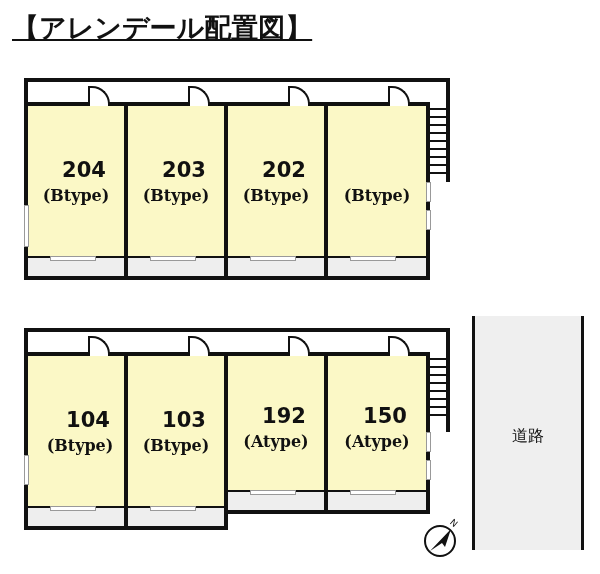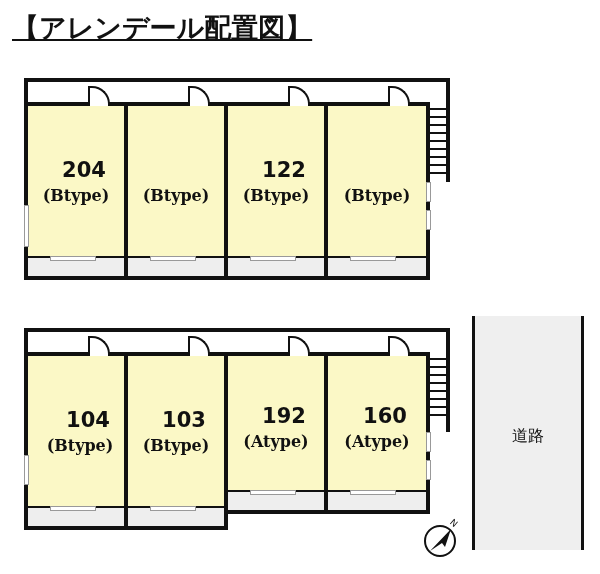--- a/index.html
+++ b/index.html
@@ -38,24 +38,25 @@
     <div class="step" style="top:48px"></div>
       <div class="step" style="top:56px"></div>
       <div class="step" style="top:64px"></div>
   </div>
 
   <div class="abs unit" style="left:24px; top:102px; width:104px; height:158px;">
     <div class="num" style="top:52px;">204</div>
     <div class="type" style="top:80px;">(Btype)</div>
   </div>
   <div class="abs unit" style="left:124px; top:102px; width:104px; height:158px;">
+    <div class="num" style="top:52px;">203</div>
     <div class="type" style="top:80px;">(Btype)</div>
   </div>
   <div class="abs unit" style="left:224px; top:102px; width:104px; height:158px;">
-    <div class="num" style="top:52px;">122</div>
+    <div class="num" style="top:52px;">202</div>
     <div class="type" style="top:80px;">(Btype)</div>
   </div>
   <div class="abs unit" style="left:324px; top:102px; width:106px; height:158px;">
     <div class="type" style="top:80px;">(Btype)</div>
   </div>
 
   <div class="abs balcony" style="left:24px; top:258px; width:104px; height:22px;"></div>
   <div class="abs balcony" style="left:124px; top:258px; width:104px; height:22px;"></div>
   <div class="abs balcony" style="left:224px; top:258px; width:104px; height:22px;"></div>
   <div class="abs balcony" style="left:324px; top:258px; width:106px; height:22px;"></div>
@@ -95,21 +96,21 @@
   </div>
   <div class="abs unit" style="left:124px; top:352px; width:104px; height:158px;">
     <div class="num" style="top:52px;">103</div>
     <div class="type" style="top:80px;">(Btype)</div>
   </div>
   <div class="abs unit" style="left:224px; top:352px; width:104px; height:142px;">
     <div class="num" style="top:48px;">192</div>
     <div class="type" style="top:76px;">(Atype)</div>
   </div>
   <div class="abs unit" style="left:324px; top:352px; width:106px; height:142px;">
-    <div class="num" style="top:48px;">160</div>
+    <div class="num" style="top:48px;">150</div>
     <div class="type" style="top:76px;">(Atype)</div>
   </div>
 
   <div class="abs balcony" style="left:24px; top:508px; width:104px; height:22px;"></div>
   <div class="abs balcony" style="left:124px; top:508px; width:104px; height:22px;"></div>
   <div class="abs balcony" style="left:224px; top:492px; width:104px; height:22px;"></div>
   <div class="abs balcony" style="left:324px; top:492px; width:106px; height:22px;"></div>
 
   <div class="window-bottom" style="left:50px; top:506px; width:44px;"></div>
   <div class="window-bottom" style="left:150px; top:506px; width:44px;"></div>

